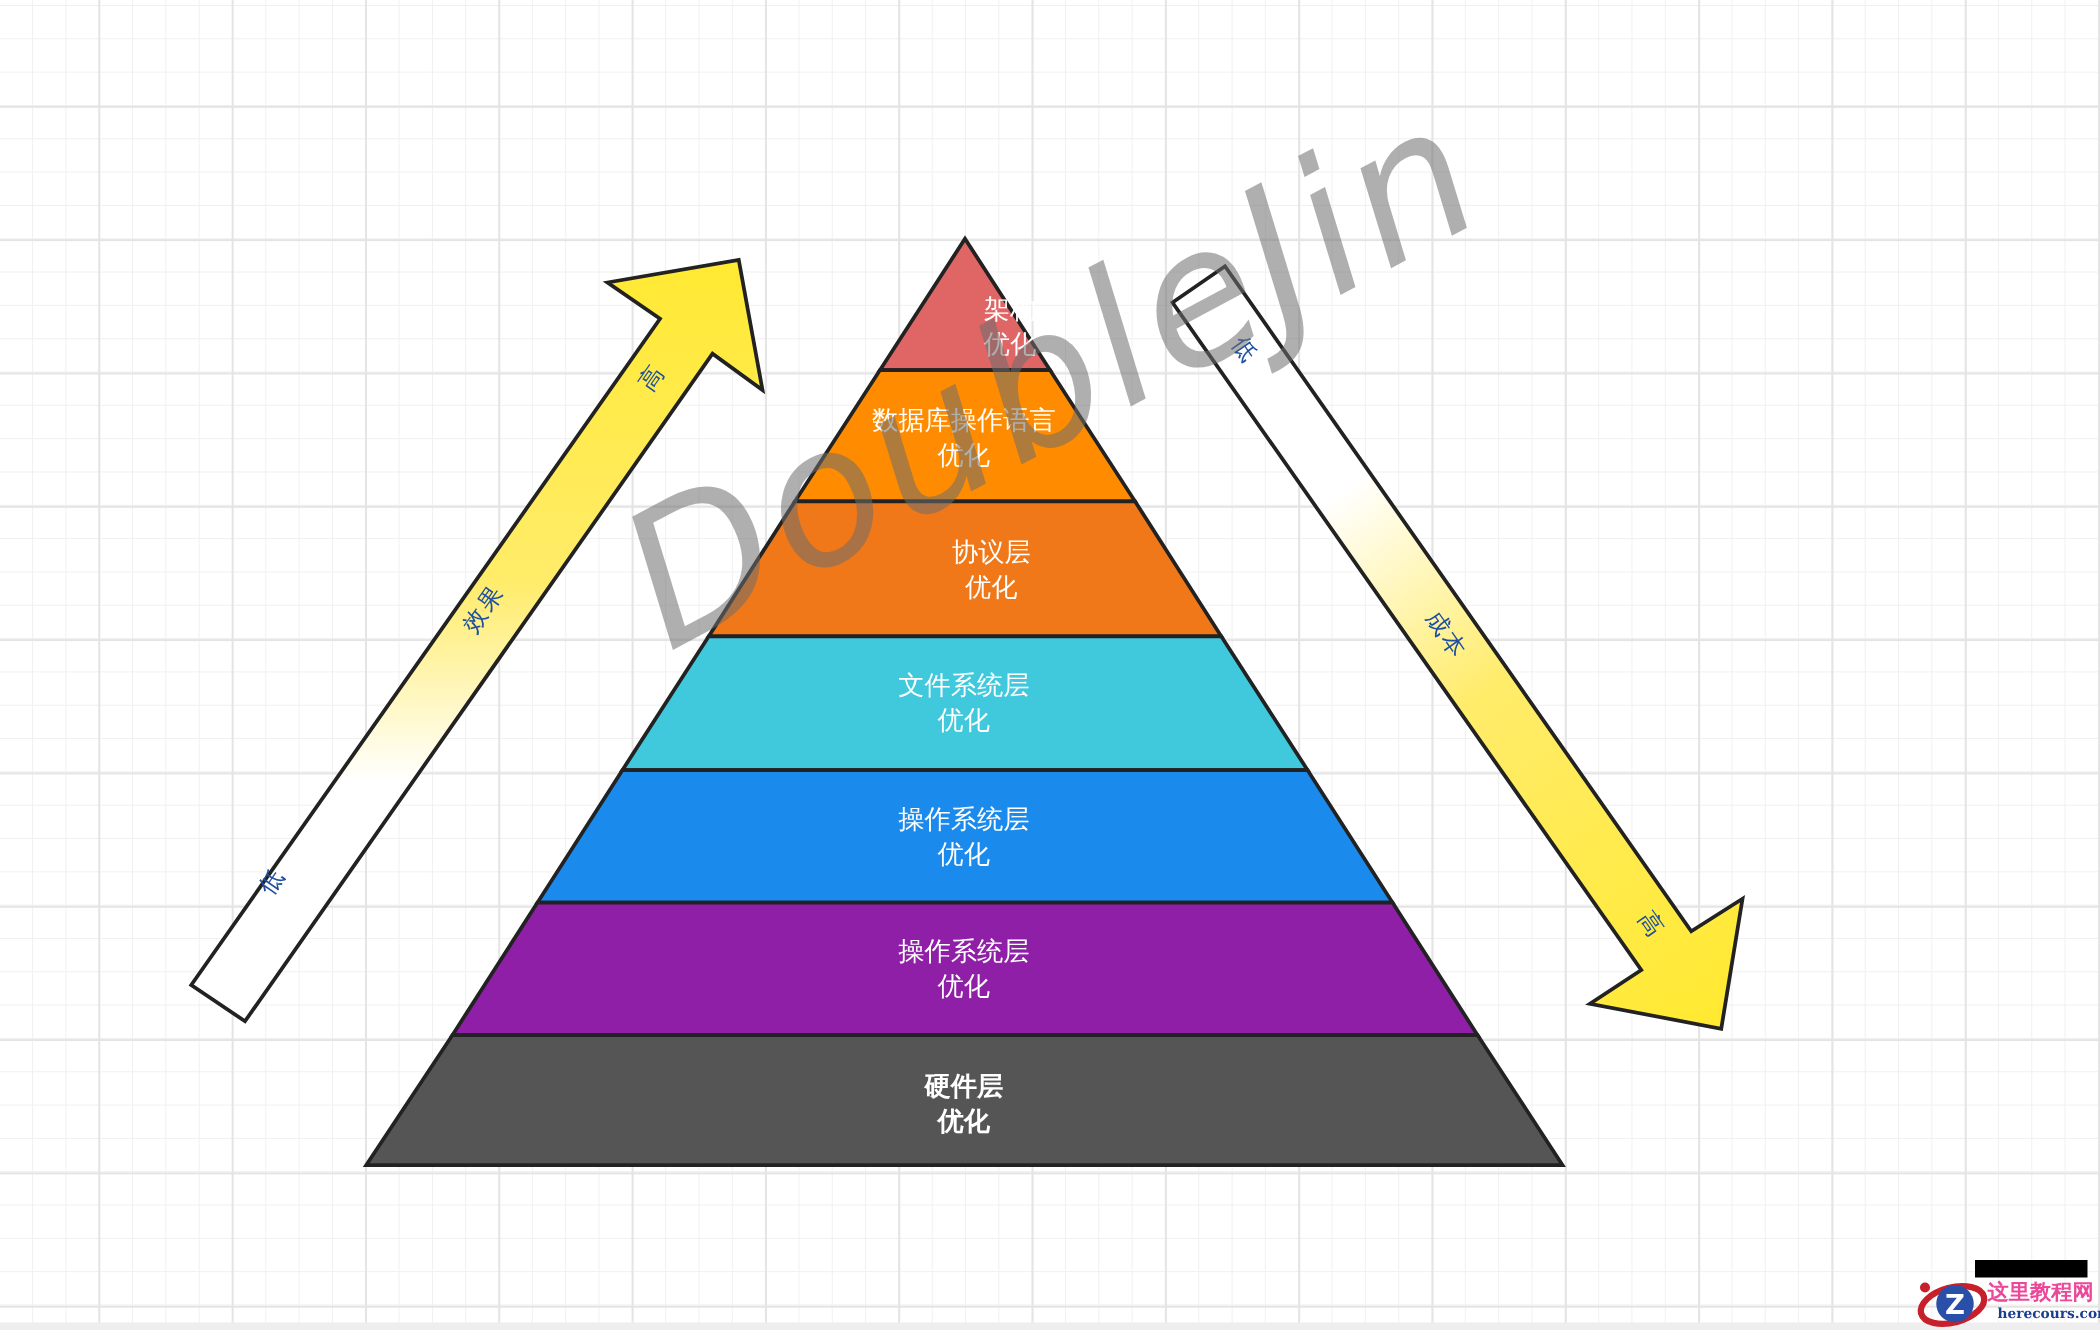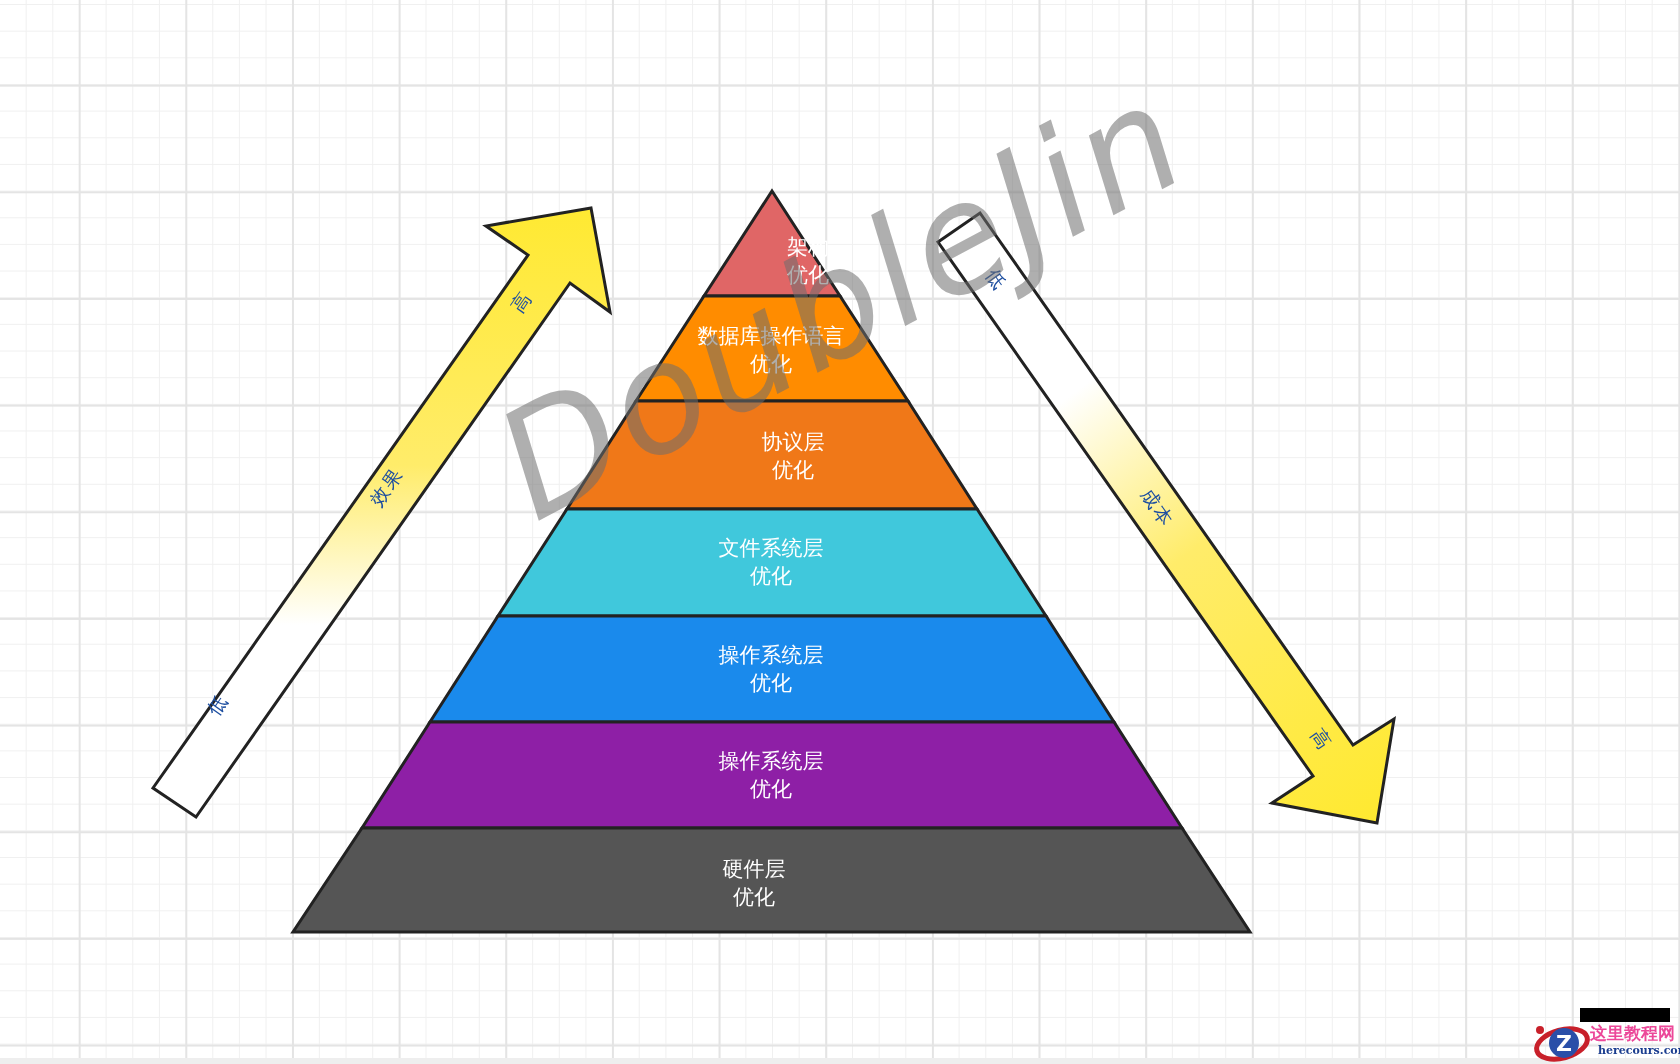--- a/index.html
+++ b/index.html
@@ -85,21 +85,21 @@
     <div>优化</div>
   </div>
   <div class="layer-label" style="left:771px;top:669px;">
     <div>操作系统层</div>
     <div>优化</div>
   </div>
   <div class="layer-label" style="left:771px;top:775px;">
     <div>操作系统层</div>
     <div>优化</div>
   </div>
-  <div class="layer-label" style="left:754px;top:883px;">
+  <div class="layer-label" style="left:771px;top:883px;font-weight:bold;">
     <div>硬件层</div>
     <div>优化</div>
   </div>
 
   <div class="arrow-label" style="left:218px;top:705px;transform:translate(-50%,-50%) rotate(-55deg);">低</div>
   <div class="arrow-label" style="left:387px;top:487px;transform:translate(-50%,-50%) rotate(-55deg);">效果</div>
   <div class="arrow-label" style="left:522px;top:302px;transform:translate(-50%,-50%) rotate(-55deg);">高</div>
 
   <div class="arrow-label" style="left:996px;top:280px;transform:translate(-50%,-50%) rotate(55deg);">低</div>
   <div class="arrow-label" style="left:1157px;top:508px;transform:translate(-50%,-50%) rotate(55deg);">成本</div>

